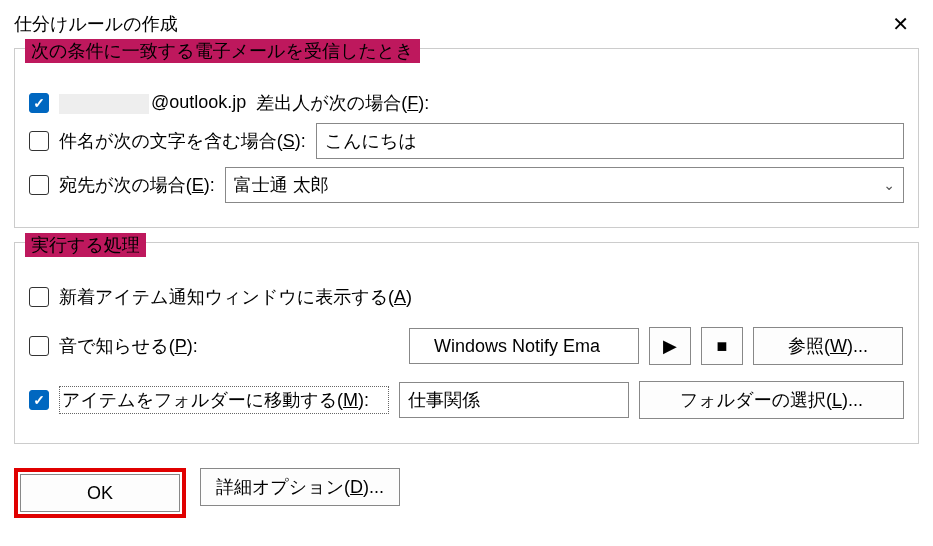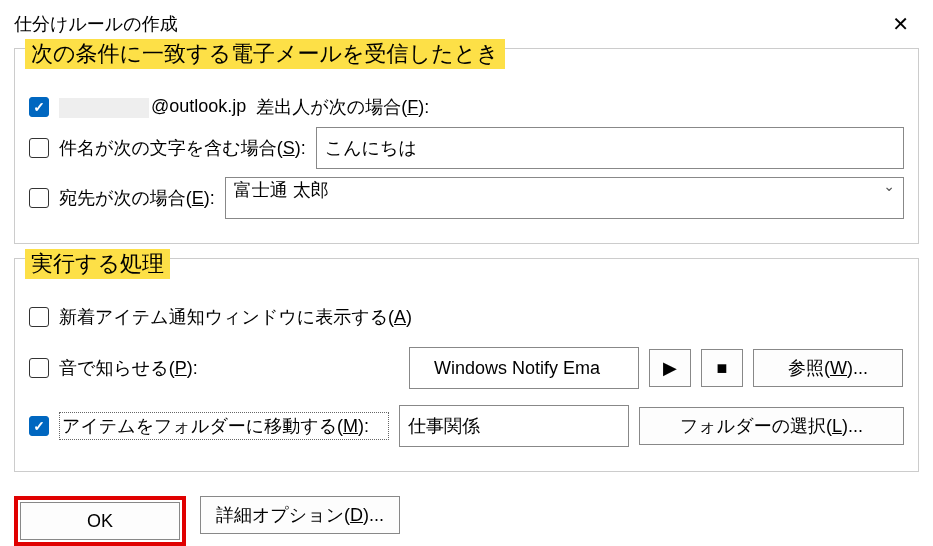--- a/index.html
+++ b/index.html
@@ -33,26 +33,26 @@
     }
     .groupbox {
       border: 1px solid #ccc;
       padding: 12px 14px 16px 14px;
       margin-bottom: 14px;
       position: relative;
     }
     .groupbox-title {
       position: relative;
       top: -22px;
-      background: #fde047;
+      background: #be185d;
       display: inline-block;
       padding: 0 6px;
       margin-left: -4px;
       margin-bottom: -12px;
-      font-size: 22px;
+      font-size: 18px;
     }
     .row {
       display: flex;
       align-items: center;
       gap: 10px;
       margin: 8px 0;
     }
     .checkbox {
       width: 20px;
       height: 20px;
@@ -75,30 +75,30 @@
       font-weight: bold;
     }
     .checkbox-label {
       font-size: 18px;
     }
     .focus-box {
       border: 1px dotted #666;
       padding: 1px 2px;
     }
     input[type="text"], .combobox {
-      height: 42px;
+      height: 36px;
       border: 1px solid #888;
       padding: 0 8px;
       font-size: 18px;
       font-family: inherit;
       background: #fff;
     }
     .combobox {
       display: flex;
-      align-items: flex-start;
+      align-items: center;
       justify-content: space-between;
       gap: 8px;
     }
     .combobox-text {
       flex: 1;
     }
     .chevron-down {
       font-size: 14px;
       color: #555;
     }

